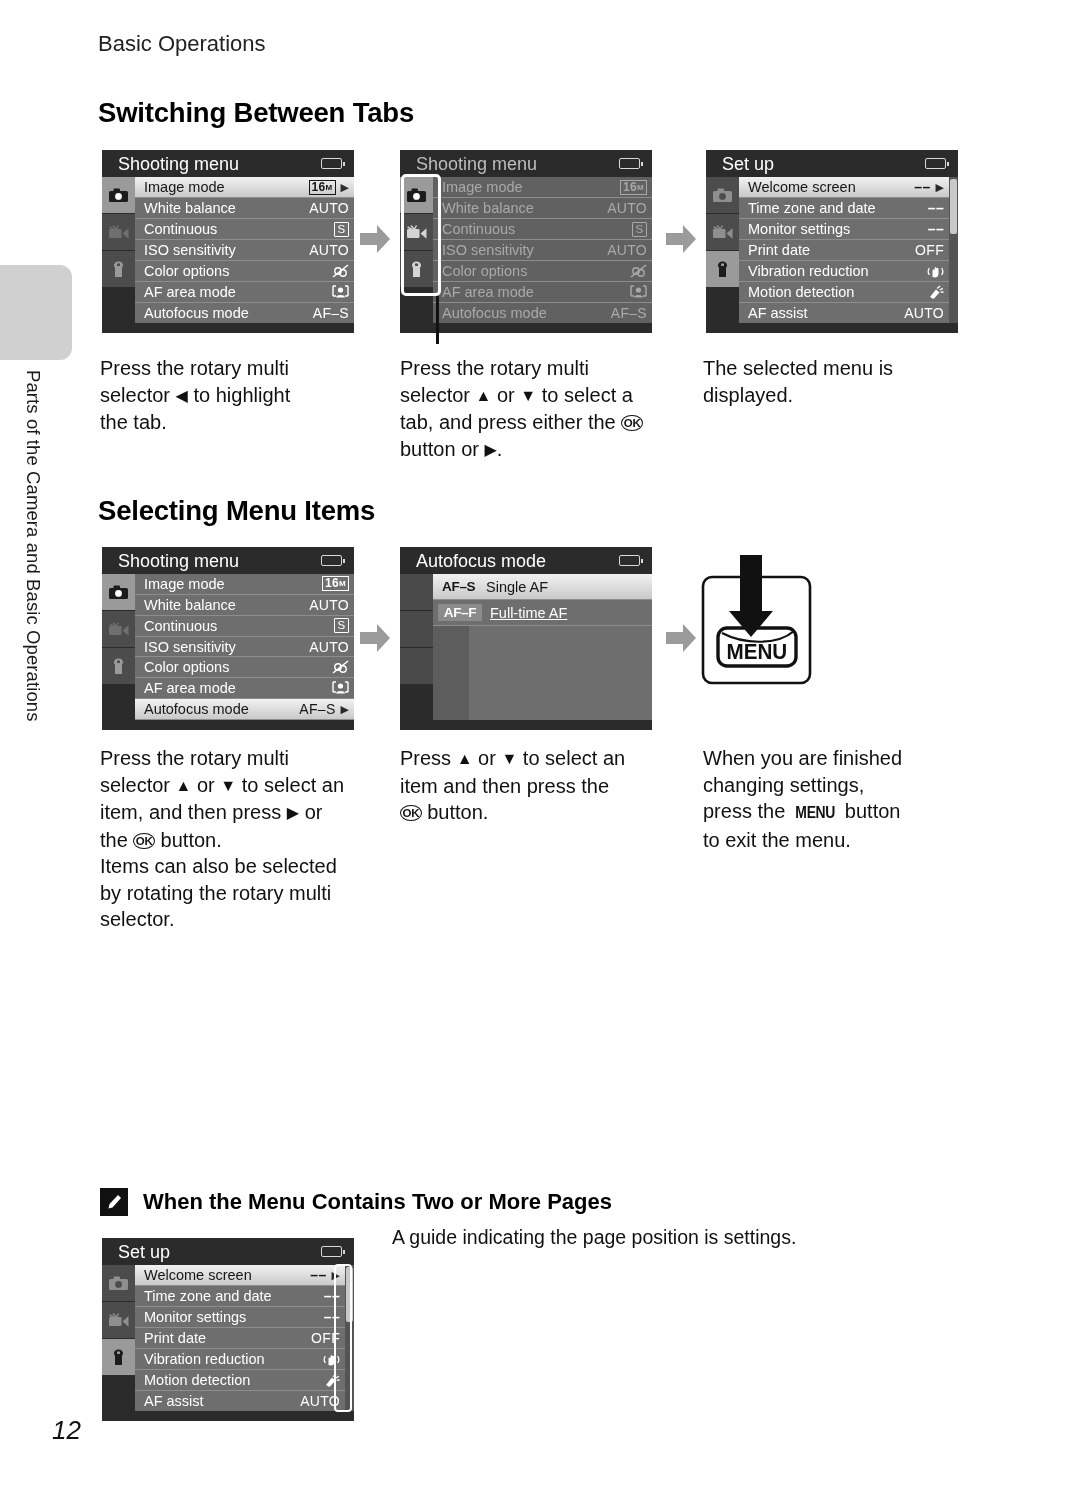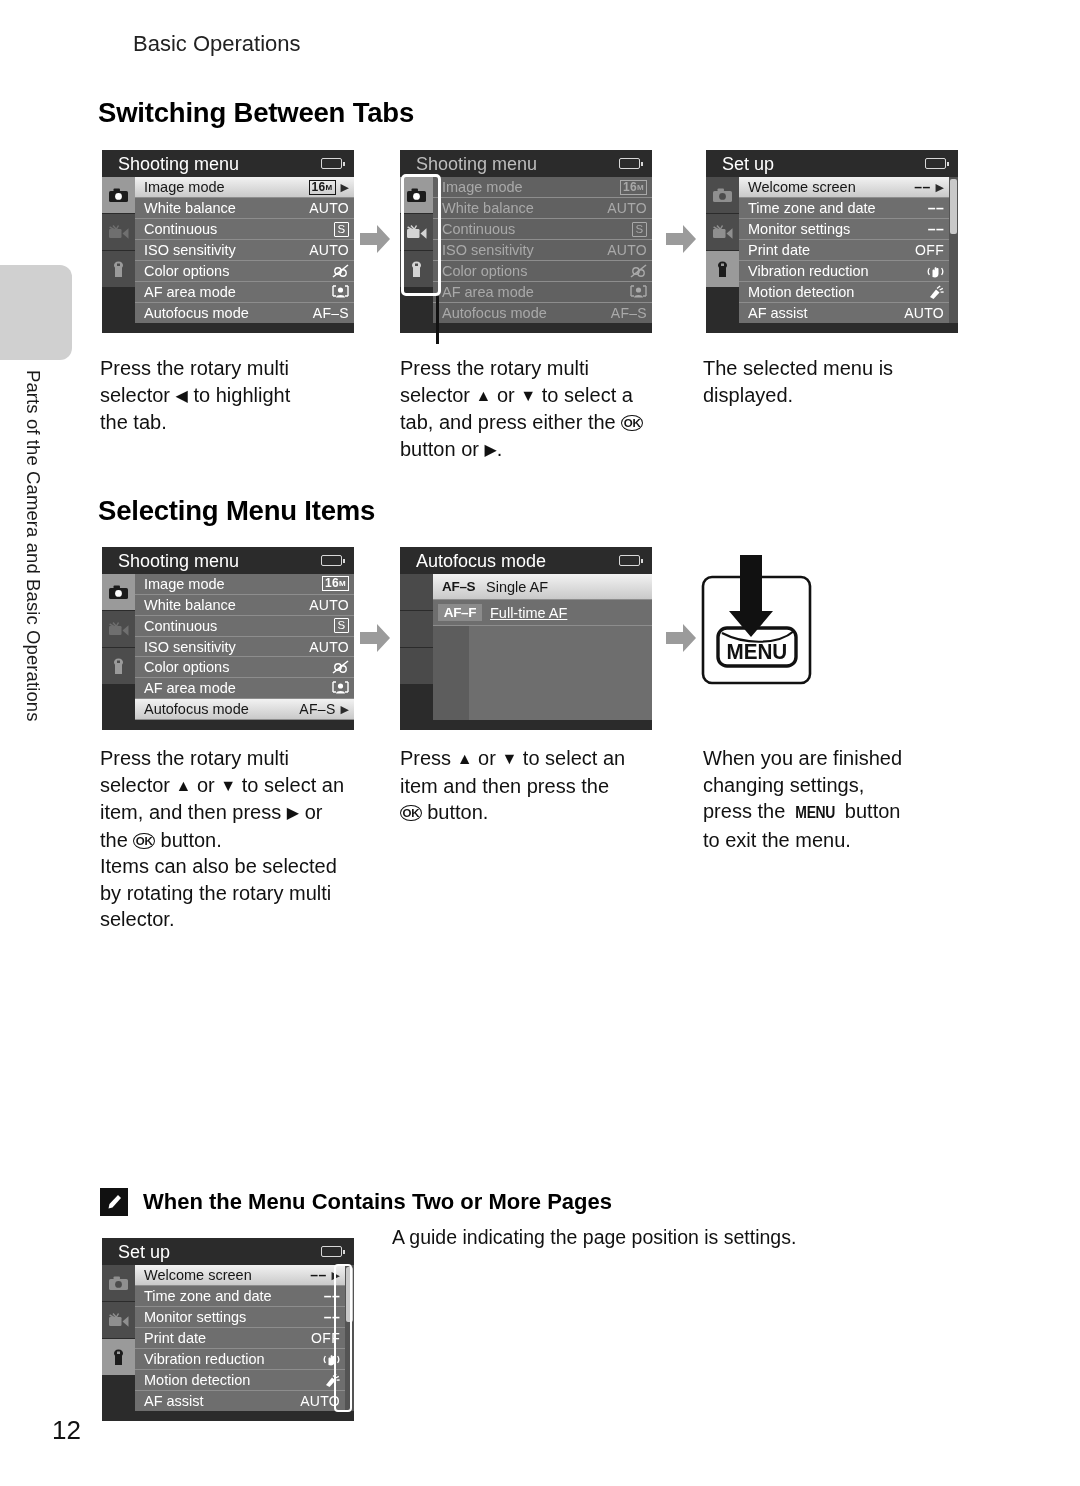--- a/index.html
+++ b/index.html
@@ -34,21 +34,20 @@
     transform-origin: 0 0;
     transform: rotate(90deg);
   }
 
   
   .running-head {
     position: absolute;
     left: 98px; top: 31px;
     font-size: 22px;
     color: #222;
-    margin-left: 35px;
   }
   .h1 {
     position: absolute;
     left: 98px;
     font-size: 27.5px;
     font-weight: bold;
     letter-spacing: -.2px;
     color: #000;
   }
   #h-tabs { top: 97px; text-align: center; }
@@ -272,20 +271,21 @@
     left: 392px; top: 1226px;
     font-size: 19.5px;
     color: #111;
   }
 
   
   .pageno {
     position: absolute;
     left: 52px; top: 1415px;
     font-size: 26px;
+    font-style: italic;
     color: #111;
   }
 
   
   .menu-illo { position: absolute; left: 700px; top: 553px; width: 130px; height: 170px; }
 </style>
 </head>
 <body>
 
 <div class="edge-tab"></div>

